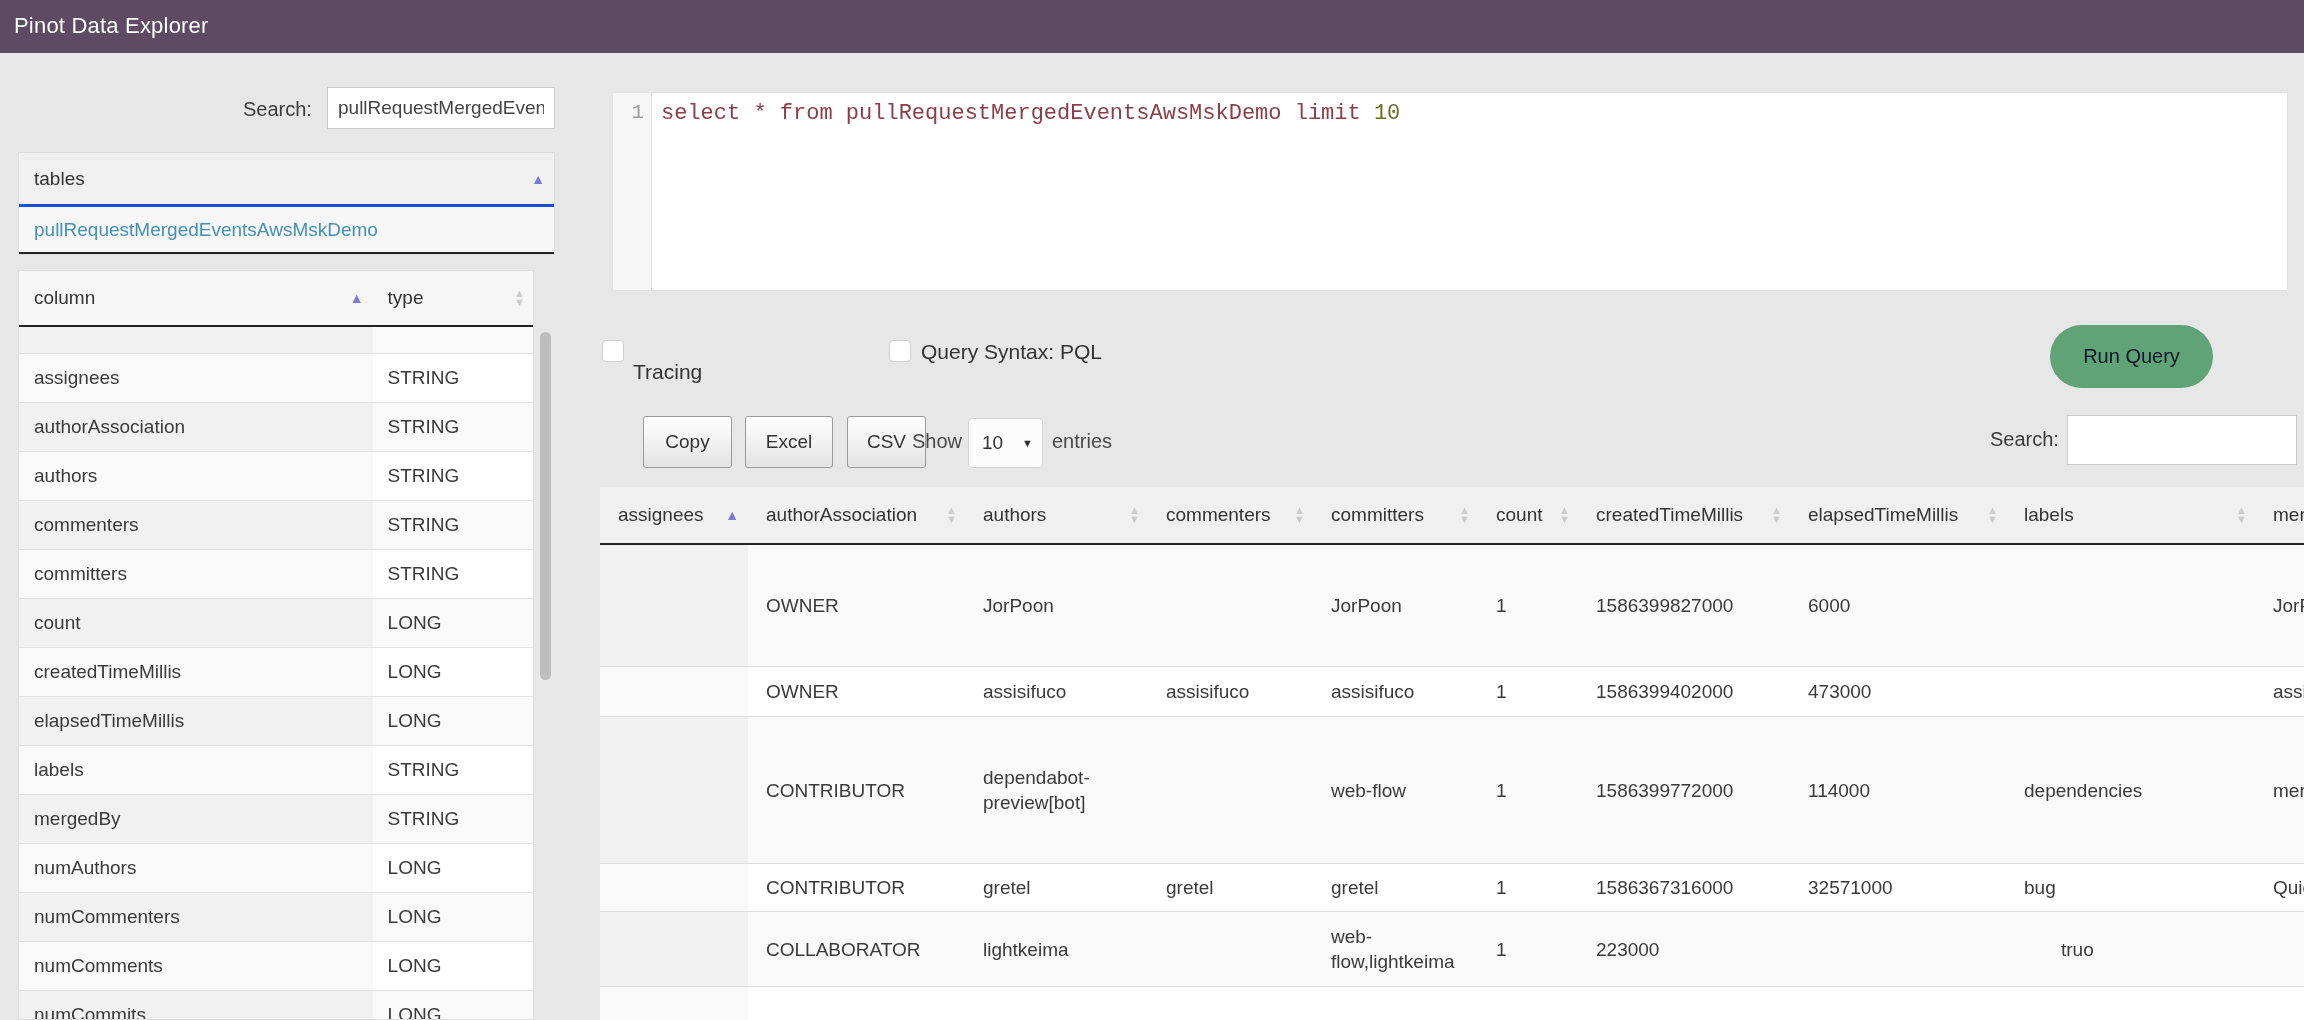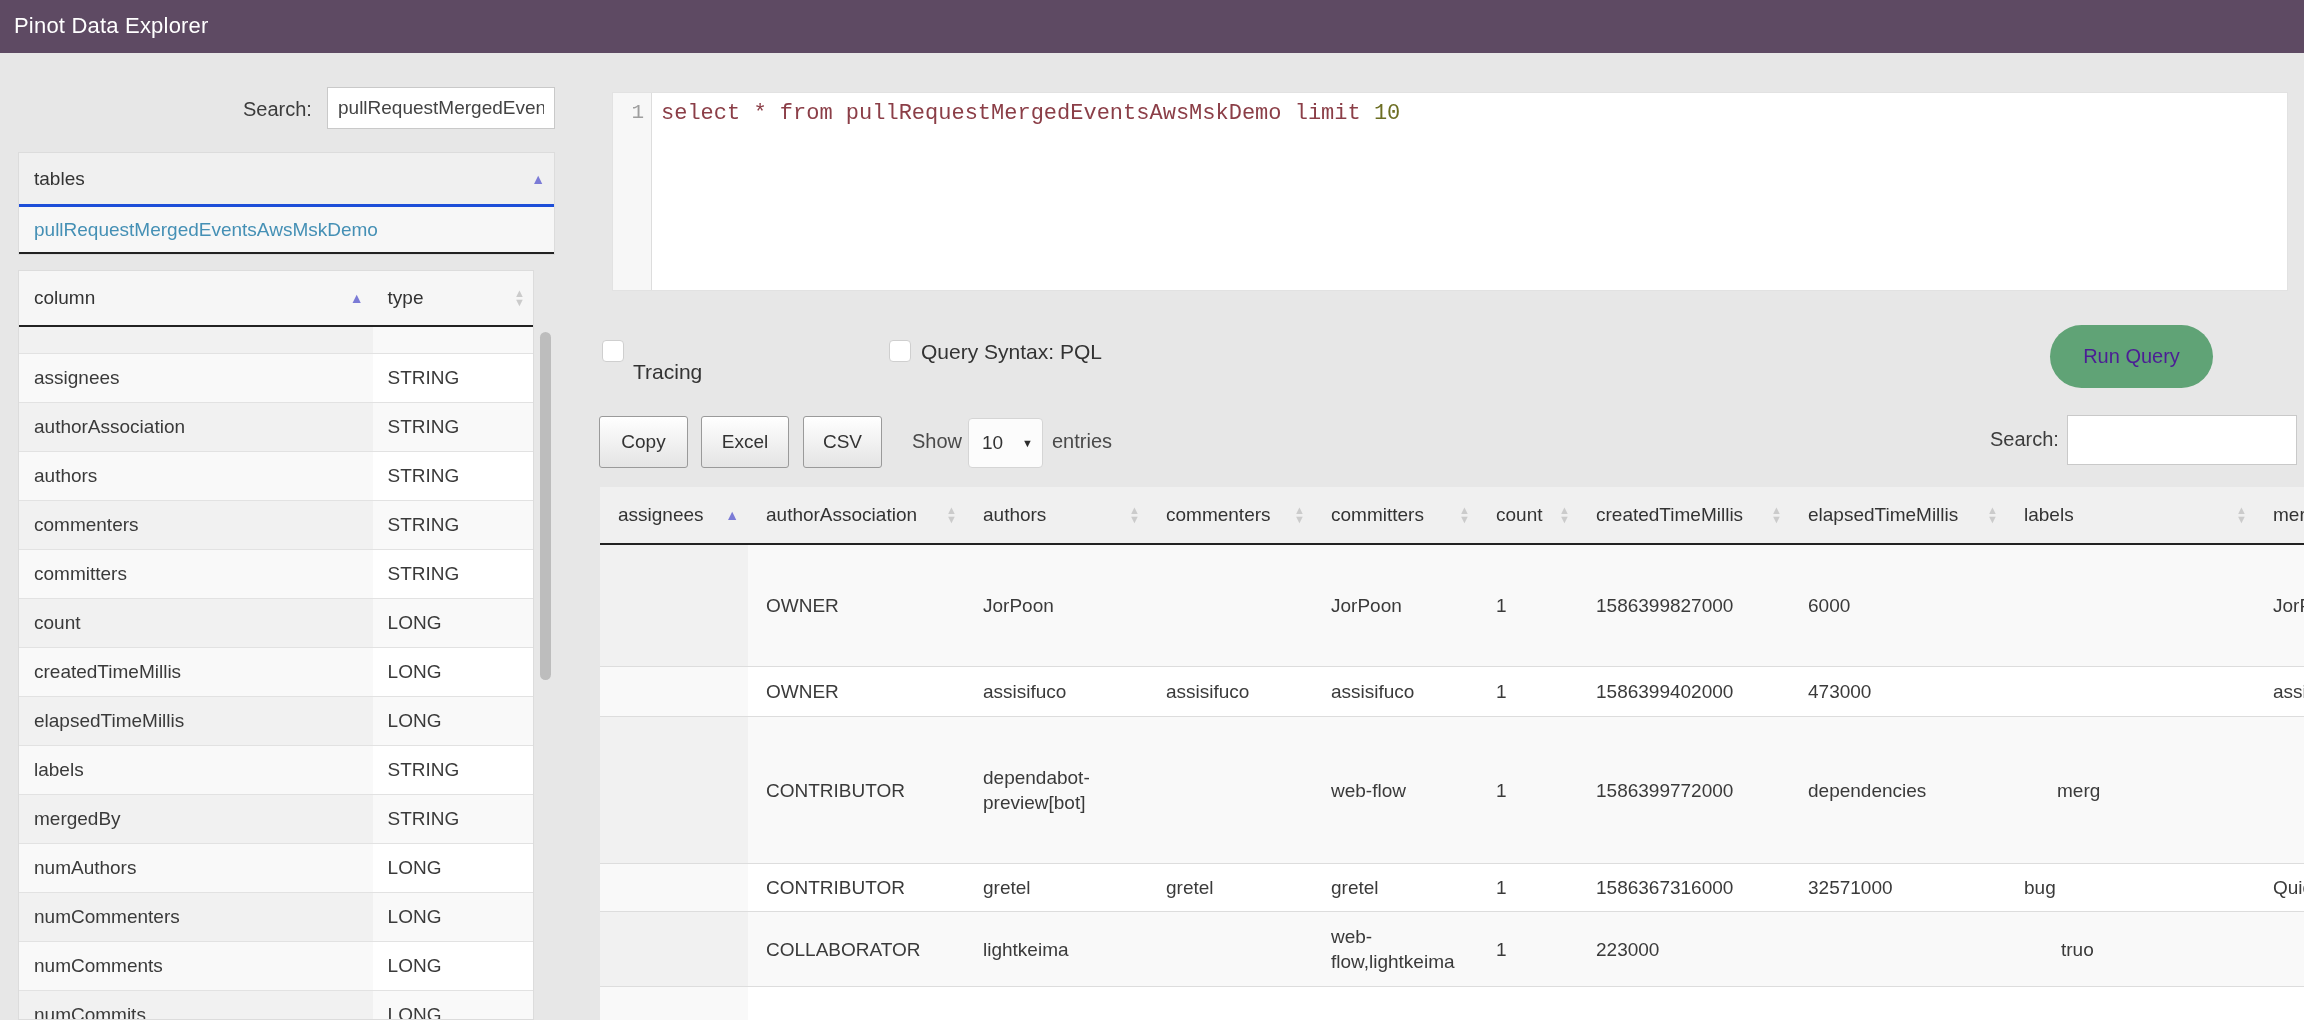--- a/index.html
+++ b/index.html
@@ -49,28 +49,28 @@
   .editor{position:absolute;left:612px;top:92px;width:1676px;height:199px;background:#fff;border:1px solid #e2e2e2;box-sizing:border-box;}
   .gutter{position:absolute;left:0;top:0;width:39px;height:100%;background:#f7f7f7;border-right:1px solid #ddd;box-sizing:border-box;}
   .lineno{position:absolute;right:7px;top:8px;font-family:"Liberation Mono","DejaVu Sans Mono",monospace;font-size:21px;color:#9e9e9e;}
   .code{position:absolute;left:48px;top:8px;white-space:pre;font-family:"Liberation Mono","DejaVu Sans Mono",monospace;font-size:22px;color:#8b3e47;}
   .code .num{color:#6c6e22;}
 
   
   .checkbox{position:absolute;width:22px;height:22px;background:#fff;border:1px solid #cfcfcf;border-radius:4px;box-sizing:border-box;cursor:pointer;}
   .cb-label{position:absolute;font-size:21px;color:#333;}
   .run-btn{position:absolute;left:2050px;top:325px;width:163px;height:63px;border:none;border-radius:32px;
-    background:#60a376;color:#4c1d95;font-size:20px;display:flex;align-items:center;justify-content:center;cursor:pointer;
+    background:#60a376;color:#0f172a;font-size:20px;display:flex;align-items:center;justify-content:center;cursor:pointer;
     font-family:"Liberation Sans","DejaVu Sans",sans-serif;}
 
   
   .dt-btn{position:absolute;top:416px;height:52px;border:1px solid #9a9a9a;border-radius:3px;
     background:linear-gradient(#ffffff,#e4e4e4);font-size:19px;color:#333;
     display:flex;align-items:center;justify-content:center;cursor:pointer;
-    font-family:"Liberation Sans","DejaVu Sans",sans-serif;box-sizing:border-box;}
+    font-family:"Liberation Sans","DejaVu Sans",sans-serif;box-sizing:border-box;margin-left:44px;}
   .btn-copy{left:599px;width:89px;}
   .btn-excel{left:701px;width:88px;}
   .btn-csv{left:803px;width:79px;}
   .show-label{position:absolute;left:912px;top:430px;font-size:20px;color:#4a4a4a;}
   .page-select{position:absolute;left:968px;top:418px;width:75px;height:50px;background:#fcfcfc;border:1px solid #d5d5d5;border-radius:4px;
     box-sizing:border-box;display:flex;align-items:center;cursor:pointer;}
   .page-select .val{margin-left:13px;font-size:19px;color:#333;}
   .page-select .caret{position:absolute;right:9px;font-size:11px;color:#2d2d2d;}
   .entries-label{position:absolute;left:1052px;top:430px;font-size:20px;color:#4a4a4a;}
   .r-search-label{position:absolute;left:1990px;top:428px;font-size:20px;color:#3c3c3c;}
@@ -369,20 +369,23 @@
         </div>
         <div class="rtd c4">
           <span>web-flow</span>
         </div>
         <div class="rtd c5">
           <span>1</span>
         </div>
         <div class="rtd c6">
           <span>1586399772000</span>
         </div>
+        <div class="rtd c7">
+          <span>114000</span>
+        </div>
         <div class="rtd c8">
           <span>dependencies</span>
         </div>
         <div class="rtd c9">
           <span>merg</span>
         </div>
       </div>
       <div class="rtr even">
         <div class="rtd c0">
           <span></span>

